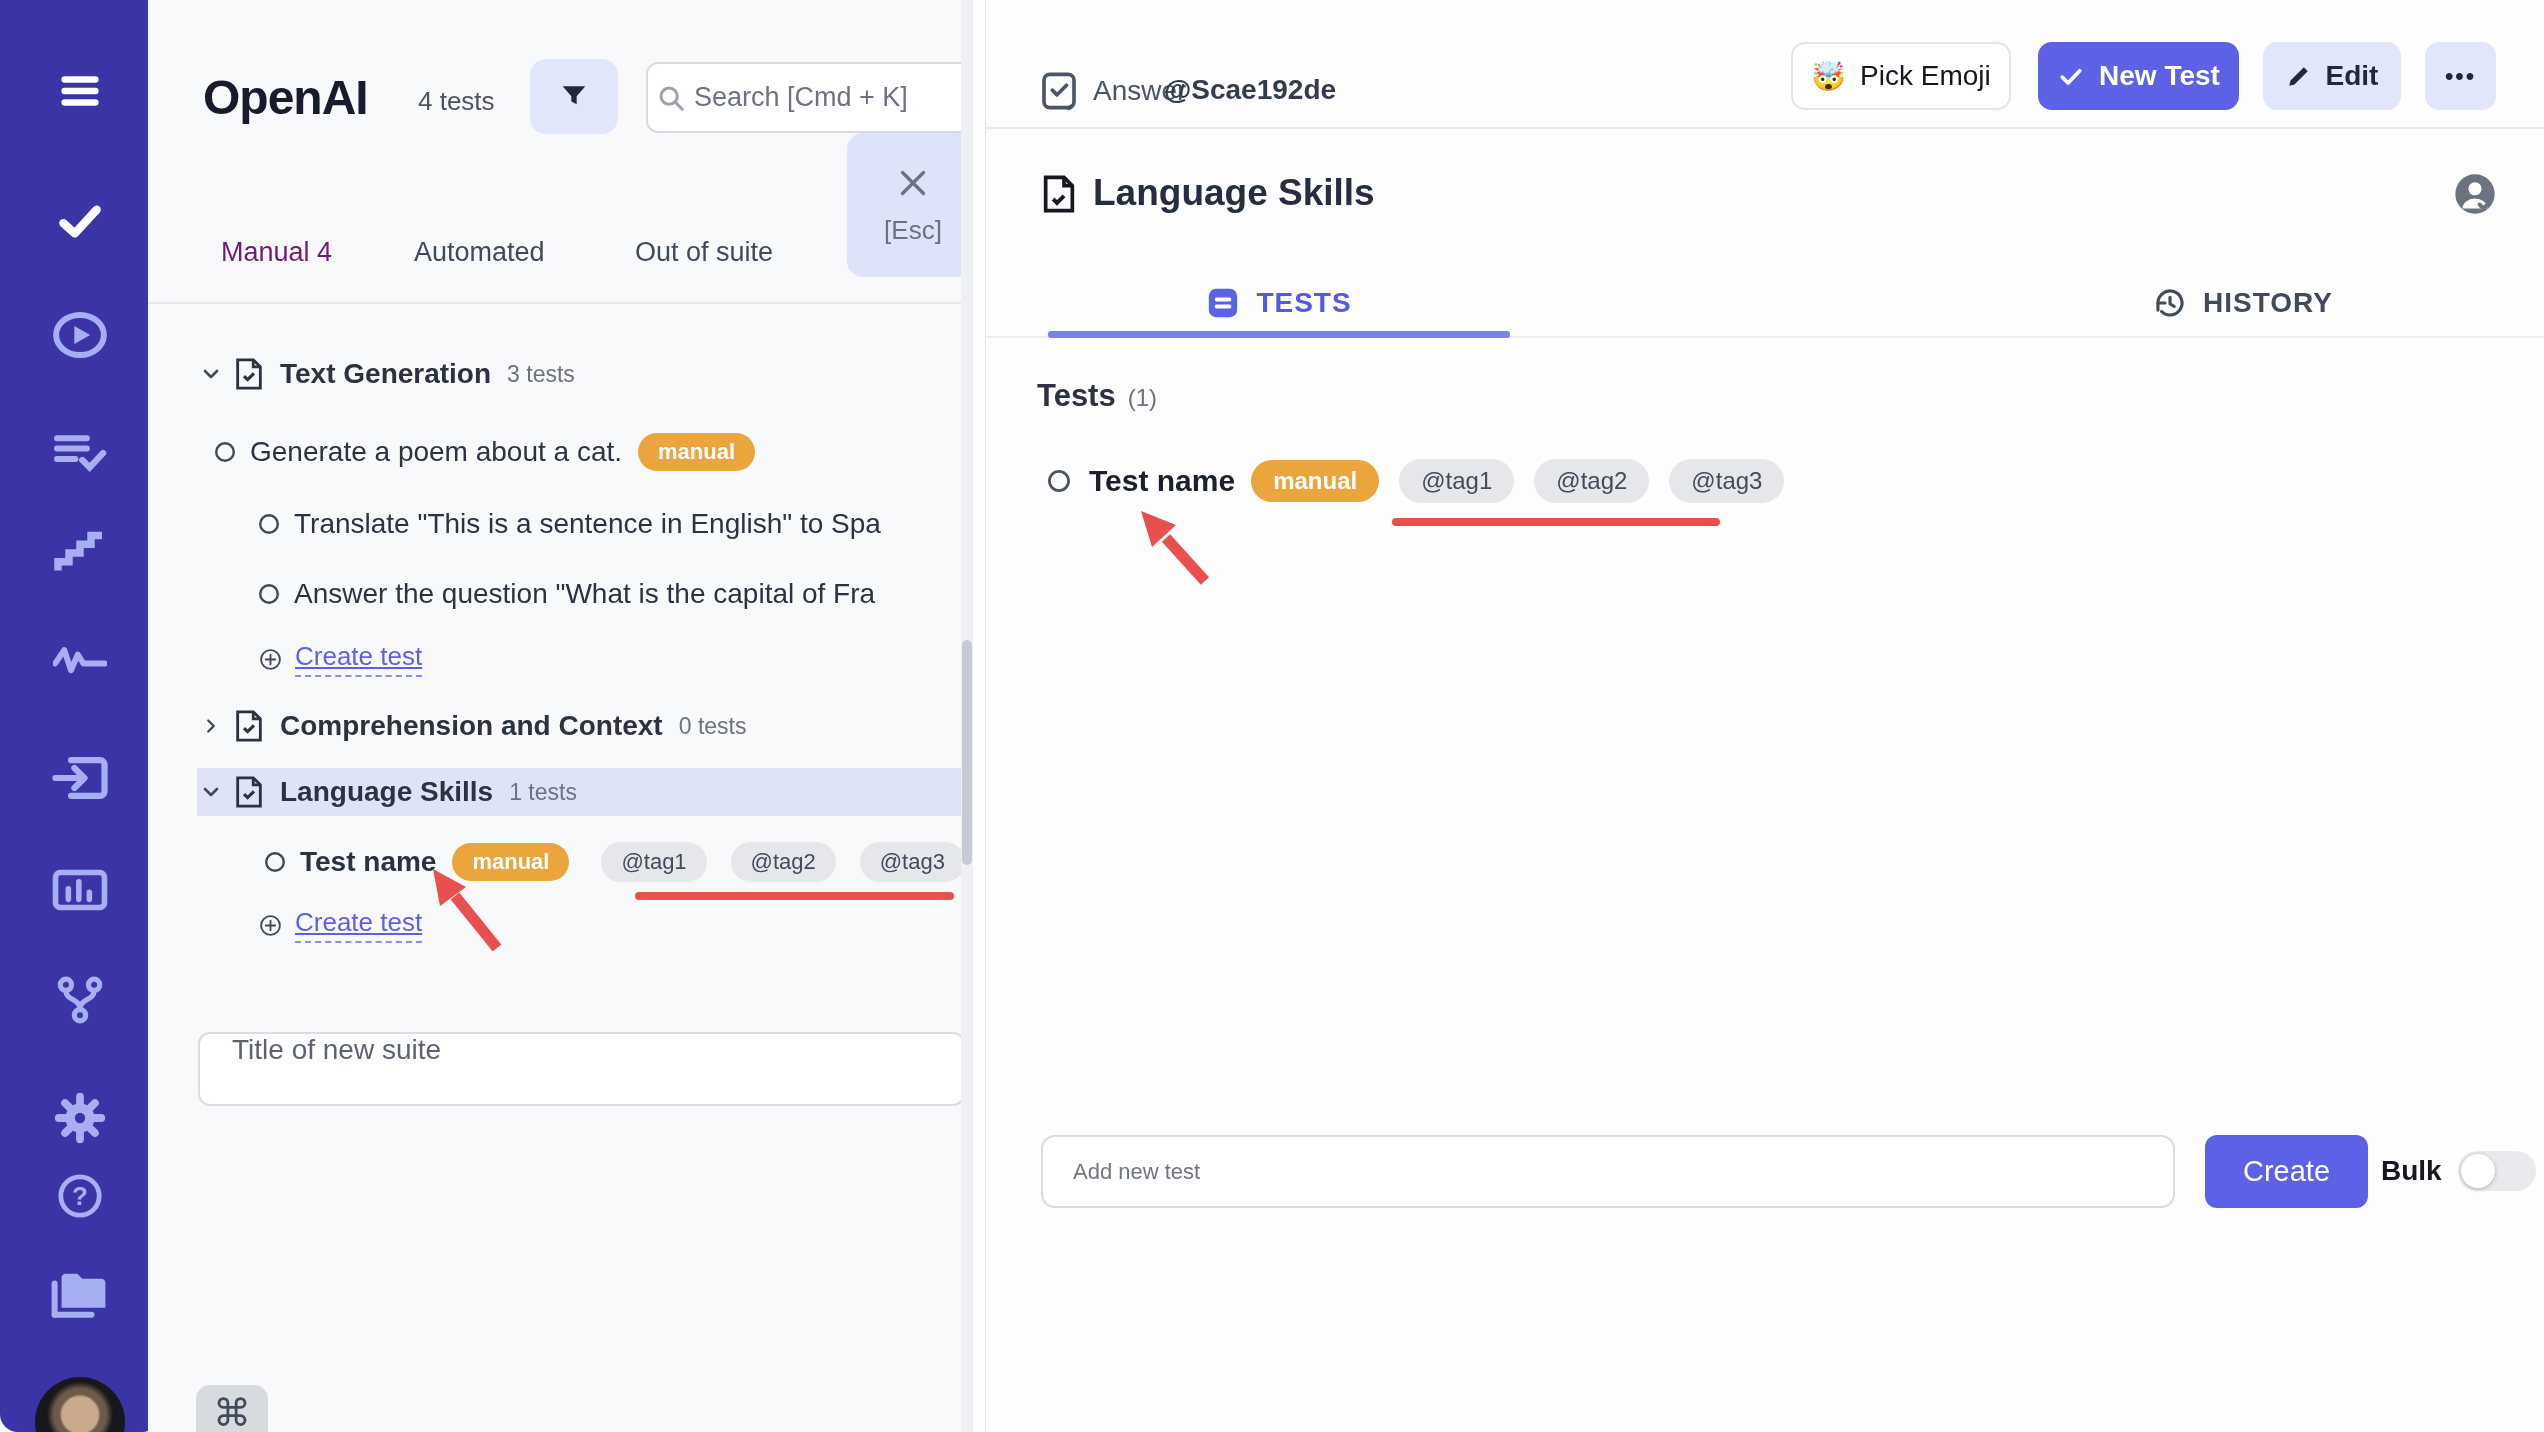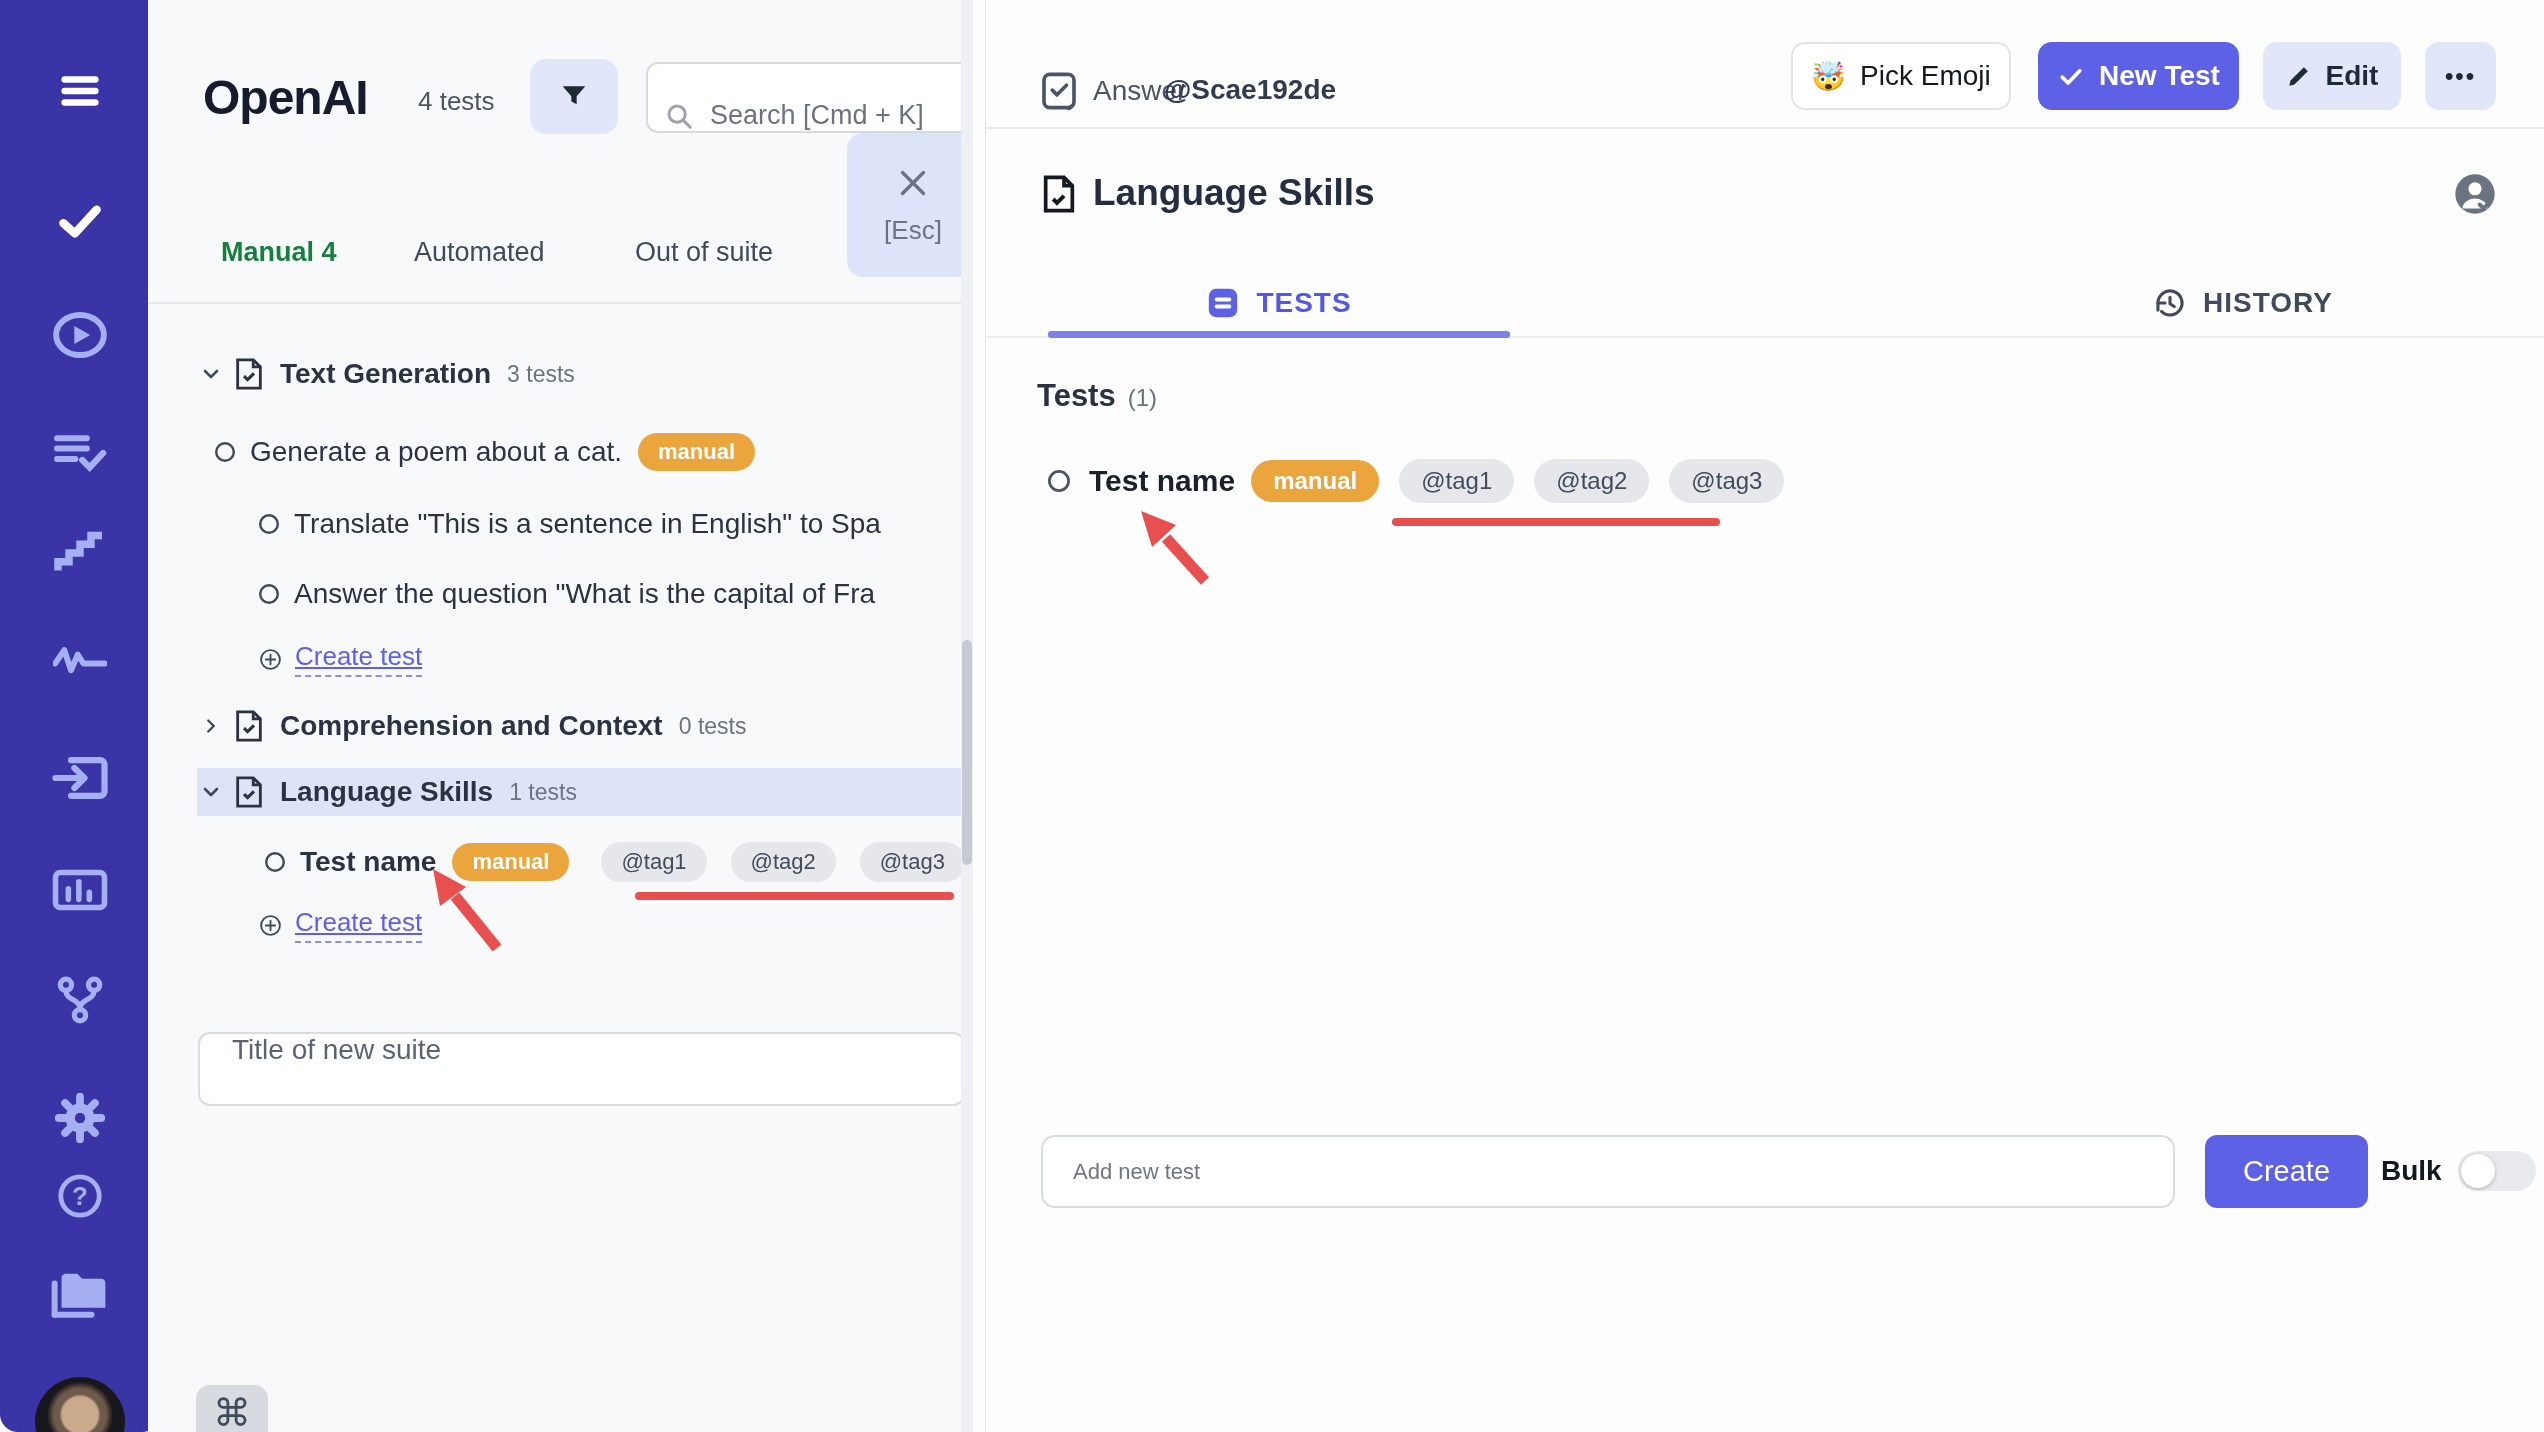--- a/index.html
+++ b/index.html
@@ -23,28 +23,28 @@
     width:90px;height:90px;border-radius:50%;overflow:hidden;
     background:radial-gradient(circle at 50% 42%, #caa98d 0 26%, #6d5a4a 30% 38%, #17171c 48%);}
 
   
   #left-panel{left:148px;top:0;width:825px;height:1432px;background:#f8f9fb;overflow:hidden;}
   #lp-title{left:55px;top:70px;font-size:48px;font-weight:800;color:#171b2e;letter-spacing:-1px;}
   #lp-count{left:270px;top:86px;font-size:26px;color:#4b5563;}
   #lp-filter{left:382px;top:59px;width:88px;height:75px;border-radius:16px;background:var(--lavender,#e1e6fa);
     display:flex;align-items:center;justify-content:center;cursor:pointer;}
   #lp-search{left:498px;top:62px;width:340px;height:71px;background:#fff;border:2px solid #d7dade;
-    border-radius:12px;display:flex;align-items:flex-end;padding-left:16px;gap:16px;}
+    border-radius:12px;display:flex;align-items:center;padding-left:8px;gap:8px;}
   #lp-search .ph{font-size:27px;color:#6b7280;white-space:nowrap;}
   #esc-card{left:699px;top:133px;width:132px;height:144px;background:#dde3f9;border-radius:16px;
     display:flex;flex-direction:column;align-items:center;justify-content:center;gap:14px;cursor:pointer;}
   #esc-card .esc-label{font-size:26px;color:#6b7280;}
   .lp-tab{position:absolute;top:230px;height:44px;display:flex;align-items:center;
     font-size:27px;color:#3f4a5a;font-weight:500;cursor:pointer;white-space:nowrap;}
-  .lp-tab.active{color:#15803d;font-weight:700;}
+  .lp-tab.active{color:#701a75;font-weight:400;}
   #lp-tabs-border{left:0;top:302px;width:825px;height:2px;background:#e6e8ec;}
 
   .row{position:absolute;left:0;width:825px;height:48px;display:flex;align-items:center;white-space:nowrap;}
   .row .chev{width:26px;display:flex;justify-content:center;color:#3f4a5a;flex:none;}
   .suite-label{font-size:28px;font-weight:700;color:#2b3342;margin-left:16px;}
   .suite-count{font-size:23px;color:#6b7280;margin-left:16px;}
   .doc-ic{margin-left:10px;color:#2b3342;flex:none;}
   .test-circle{flex:none;color:#3f4a5a;}
   .test-label{font-size:28px;font-weight:500;color:#2b3342;margin-left:14px;}
   .badge{margin-left:16px;background:var(--badge_manual,#eaa63c);color:#fff;font-size:22px;font-weight:700;

